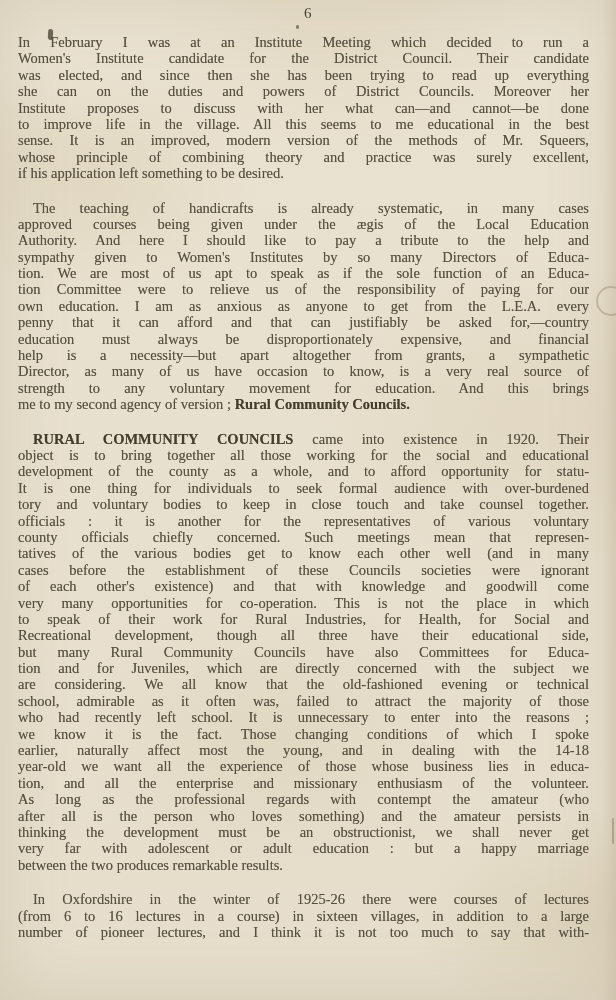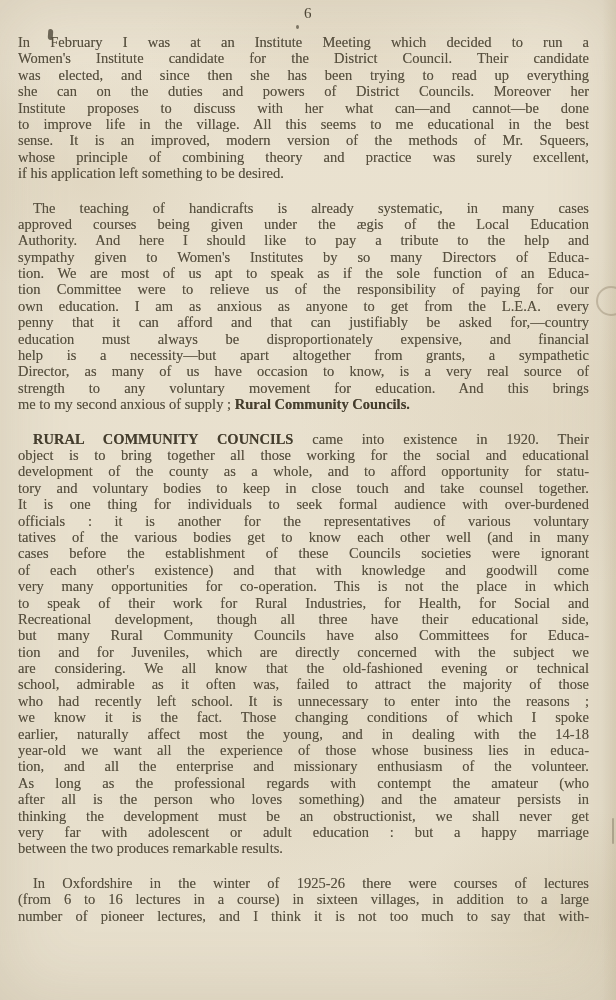--- a/index.html
+++ b/index.html
@@ -119,29 +119,30 @@
         <div class="line">Authority.  And here I should like to pay a tribute to the help and</div>
         <div class="line">sympathy given to Women's Institutes by so many Directors of Educa-</div>
         <div class="line">tion.  We are most of us apt to speak as if the sole function of an Educa-</div>
         <div class="line">tion Committee were to relieve us of the responsibility of paying for our</div>
         <div class="line">own education.  I am as anxious as anyone to get from the L.E.A. every</div>
         <div class="line">penny that it can afford and that can justifiably be asked for,—country</div>
         <div class="line">education must always be disproportionately expensive, and financial</div>
         <div class="line">help is a necessity—but apart altogether from grants, a sympathetic</div>
         <div class="line">Director, as many of us have occasion to know, is a very real source of</div>
         <div class="line">strength to any voluntary movement for education.  And this brings</div>
-        <div class="line last"><span>me to my second anxious of supply ;  </span><span class="bold">Rural Community Councils.</span></div>
+        <div class="line last"><span>me to my second agency of version ;  </span><span class="bold">Rural Community Councils.</span></div>
       </div>
       <div class="paragraph">
         <div class="line indent"><span class="bold">RURAL COMMUNITY COUNCILS</span><span> came into existence in 1920.  Their</span></div>
         <div class="line">object is to bring together all those working for the social and educational</div>
         <div class="line">development of the county as a whole, and to afford opportunity for statu-</div>
+        <div class="line">It is one thing for individuals to seek formal audience with over-burdened</div>
         <div class="line">tory and voluntary bodies to keep in close touch and take counsel together.</div>
-        <div class="line">It is one thing for individuals to seek formal audience with over-burdened</div>
         <div class="line">officials :  it is another for the representatives of various voluntary</div>
+        <div class="line">county officials chiefly concerned.  Such meetings mean that represen-</div>
         <div class="line">tatives of the various bodies get to know each other well (and in many</div>
         <div class="line">cases before the establishment of these Councils societies were ignorant</div>
         <div class="line">of each other's existence) and that with knowledge and goodwill come</div>
         <div class="line">very many opportunities for co-operation.  This is not the place in which</div>
         <div class="line">to speak of their work for Rural Industries, for Health, for Social and</div>
         <div class="line">Recreational development, though all three have their educational side,</div>
         <div class="line">but many Rural Community Councils have also Committees for Educa-</div>
         <div class="line">tion and for Juveniles, which are directly concerned with the subject we</div>
         <div class="line">are considering.  We all know that the old-fashioned evening or technical</div>
         <div class="line">school, admirable as it often was, failed to attract the majority of those</div>

